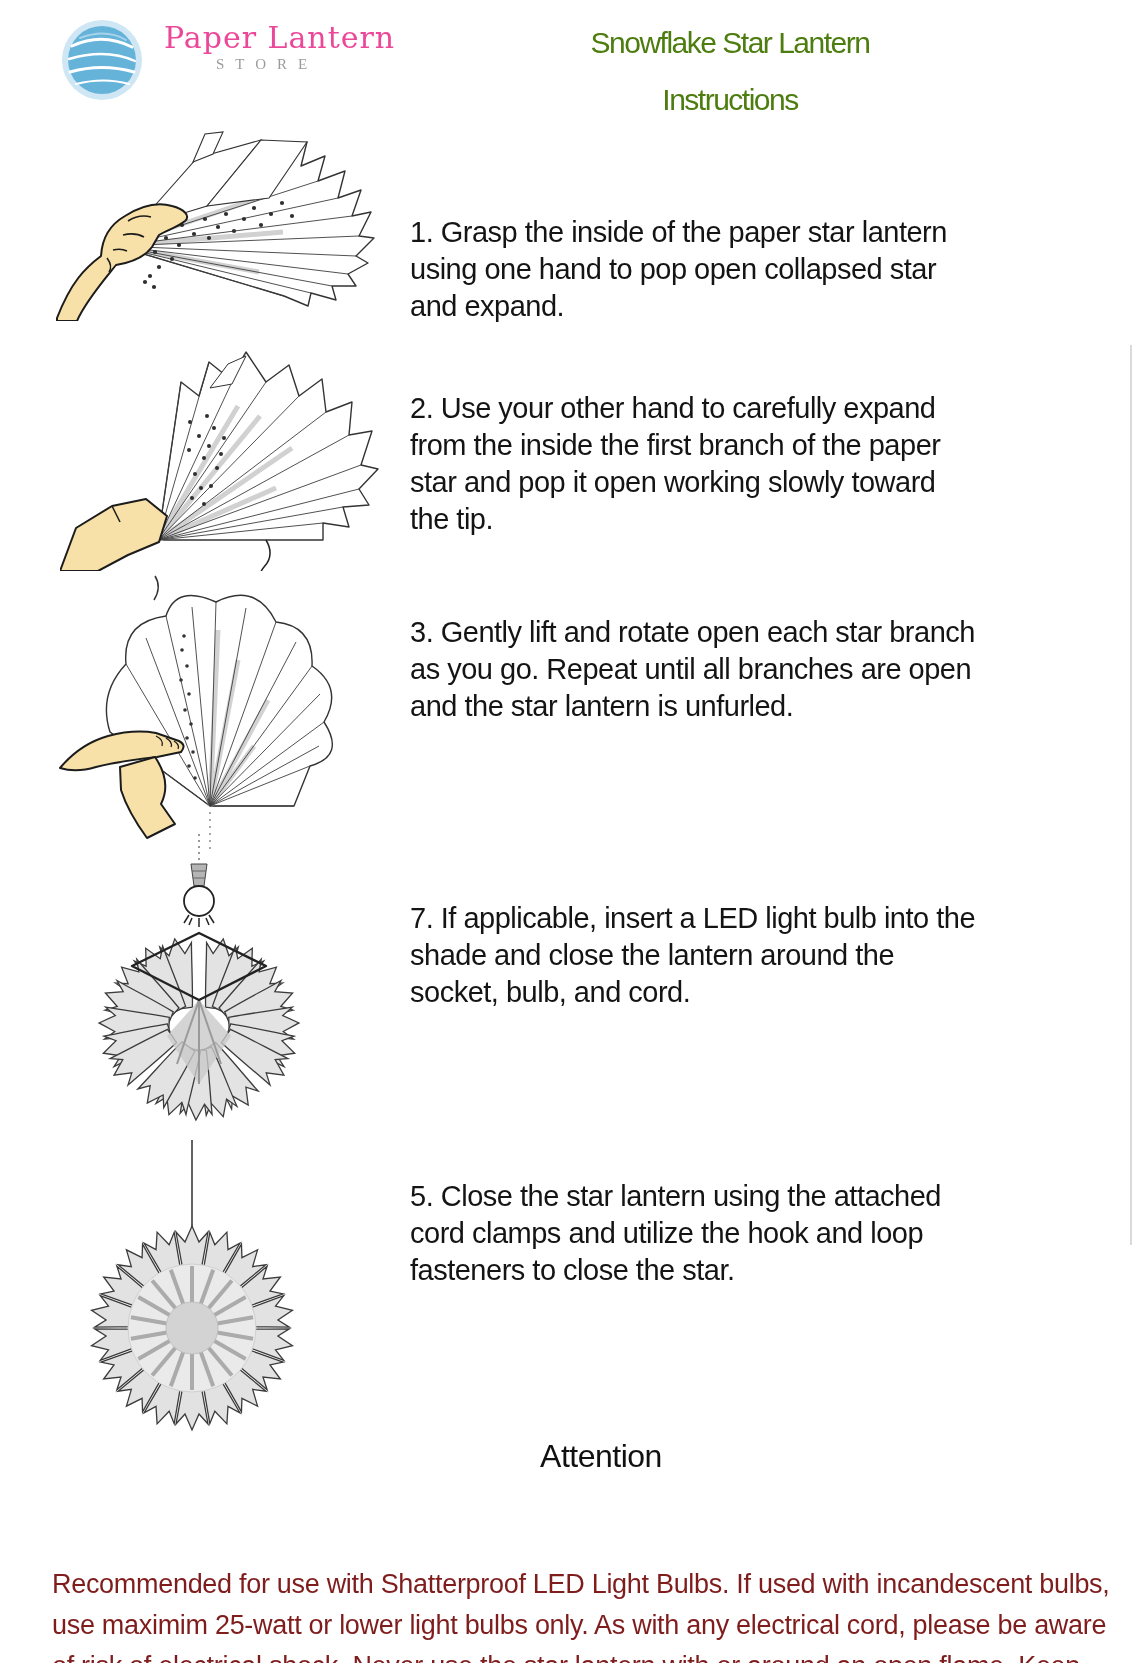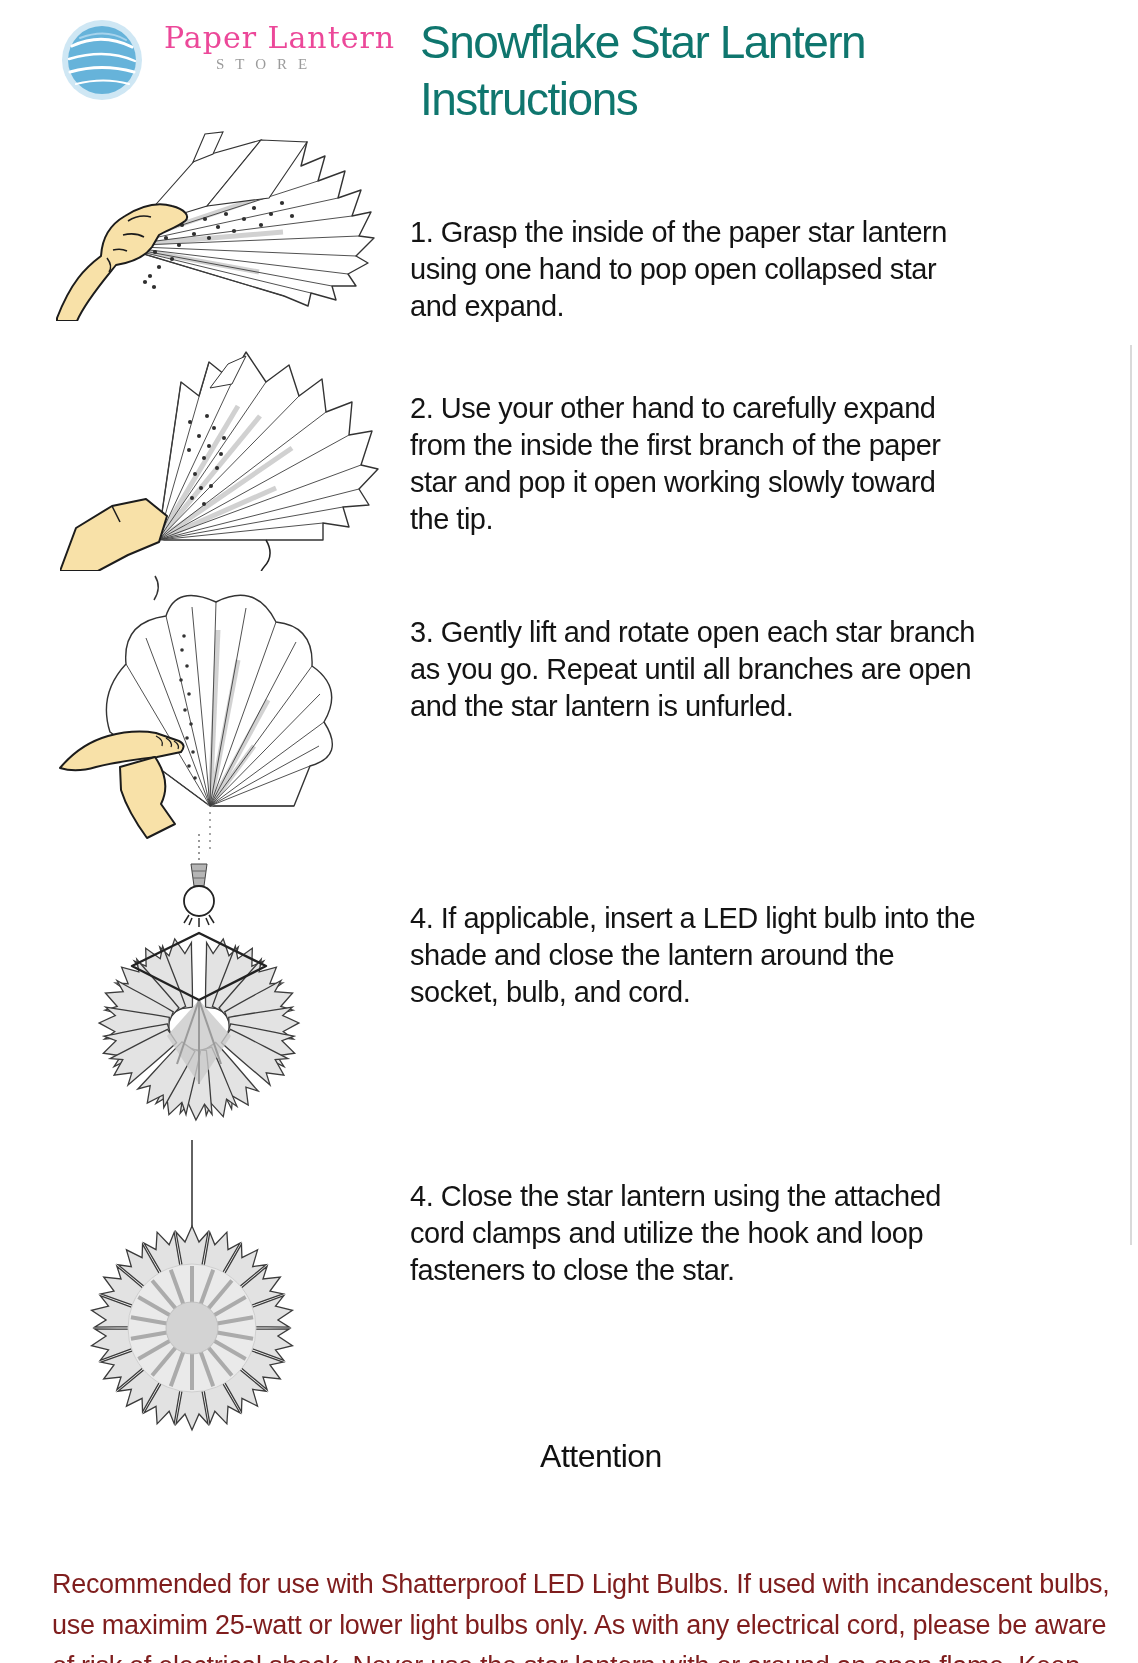--- a/index.html
+++ b/index.html
@@ -11,22 +11,22 @@
   .logo-text { margin-left:16px; padding-top:8px; }
   .logo-script {
     font-family:"DejaVu Serif", serif; 
     font-size:30px; color:#ec4899; line-height:1.05; letter-spacing:1px;
   }
   .logo-sub {
     font-size:15px; letter-spacing:11px; color:#9b9b9b;
     margin-top:2px; padding-left:52px; font-family:Liberation Serif, serif;
   }
   .title {
-    position:absolute; left:420px; top:14px; width:620px; text-align:left;
-    font-size:46px; line-height:57px; letter-spacing:-1.5px; color:#0f766e;
+    position:absolute; left:420px; top:14px; width:620px; text-align:center;
+    font-size:30px; line-height:57px; letter-spacing:-1.5px; color:#4d7c0f;
   }
   .title span { display:block; }
   .step-text {
     position:absolute; left:410px; width:680px;
     font-size:29px; line-height:37px; letter-spacing:-0.5px;
     color:#141414; white-space:pre-line;
   }
   .t1 { top:168px;margin-top:46px; } .t2 { top:390px; } .t3 { top:614px; }
   .t4 { top:900px; } .t5 { top:1178px; }
   .illo { position:absolute; }
@@ -270,21 +270,21 @@
     <line x1="141" y1="44" x2="153" y2="44" stroke="#666666" stroke-width="1"></line>
     <circle cx="147" cy="67" r="15" fill="#ffffff" stroke="#222222" stroke-width="1.8"></circle>
     <g stroke="#222222" stroke-width="1.5">
       <line x1="137" y1="81" x2="132" y2="89"></line>
         <line x1="147" y1="84" x2="147" y2="93"></line>
         <line x1="157" y1="81" x2="162" y2="89"></line>
       <line x1="140" y1="84" x2="137" y2="91"></line>
         <line x1="154" y1="84" x2="157" y2="91"></line>
     </g>
   </svg>
-  <div class="step-text t4">4. If applicable, insert a LED light bulb into the
+  <div class="step-text t4">7. If applicable, insert a LED light bulb into the
 shade and close the lantern around the
 socket, bulb, and cord.</div>
 
   <svg class="illo i5" width="280" height="305" viewBox="0 0 280 305">
     <defs>
       <path id="pt5" d="M-8,-52 C-11,-68 -13,-80 -16,-96 L-7,-86 L0,-102 L7,-86 L16,-96 C13,-80 11,-68 8,-52 Z"></path>
     </defs>
     <line x1="134" y1="0" x2="134" y2="88" stroke="#2e2e2e" stroke-width="1.5"></line>
     <g transform="translate(134,188)">
       <g fill="#e2e2e2" stroke="#3b3b3b" stroke-width="1.3">
@@ -324,21 +324,21 @@
         <line y1="-24" y2="-62" transform="rotate(240)"></line>
           <line y1="-24" y2="-62" transform="rotate(260)"></line>
         <line y1="-24" y2="-62" transform="rotate(280)"></line>
           <line y1="-24" y2="-62" transform="rotate(300)"></line>
         <line y1="-24" y2="-62" transform="rotate(320)"></line>
           <line y1="-24" y2="-62" transform="rotate(340)"></line>
       </g>
       <circle r="26" fill="#d3d3d3" stroke="#c0c0c0" stroke-width="1"></circle>
     </g>
   </svg>
-  <div class="step-text t5">4. Close the star lantern using the attached
+  <div class="step-text t5">5. Close the star lantern using the attached
 cord clamps and utilize the hook and loop
 fasteners to close the star.</div>
 
   <div class="attention-heading">Attention</div>
   <div class="attention-body">Recommended for use with Shatterproof LED Light Bulbs. If used with incandescent bulbs,
 use maximim 25-watt or lower light bulbs only. As with any electrical cord, please be aware
 of risk of electrical shock. Never use the star lantern with or around an open flame. Keep
 away from children.</div>
 
   <div class="edge-line"></div>

